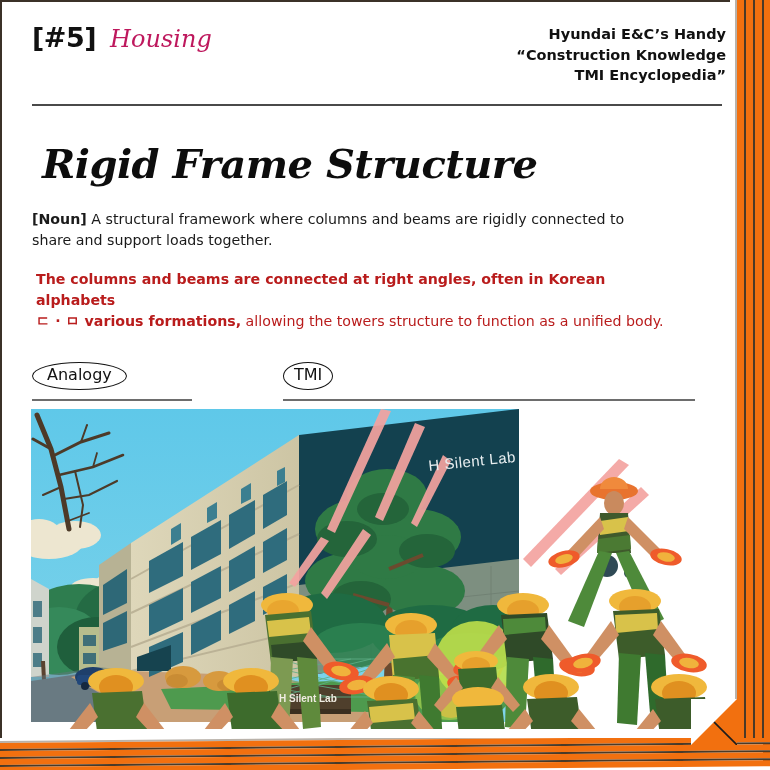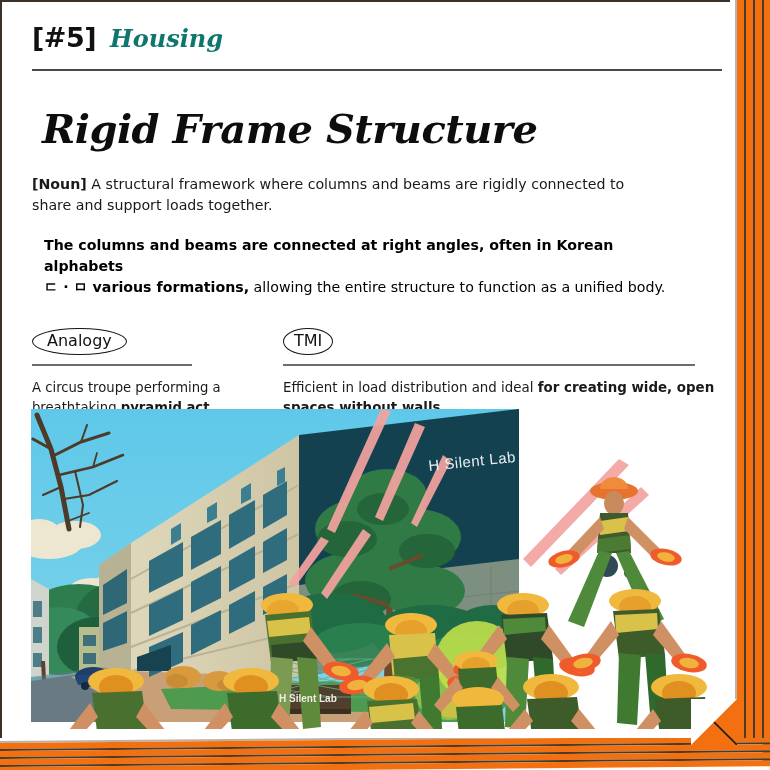--- a/index.html
+++ b/index.html
@@ -90,24 +90,24 @@
   .kicker-num {
     font-family: "DejaVu Sans", sans-serif;
     font-weight: 700;
     font-size: 27px;
     letter-spacing: -0.5px;
     color: #111111;
     line-height: 1;
   }
   .kicker-cat {
     font-family: "DejaVu Serif", serif;
-    font-weight: 700;
+    font-weight: 400;
     font-style: italic;
     font-size: 24px;
-    color: #0f766e;
+    color: #be185d;
     line-height: 1;
   }
   .brand {
     text-align: right;
     font-family: "DejaVu Sans", sans-serif;
     font-weight: 700;
     font-size: 14.5px;
     line-height: 1.42;
     color: #111111;
     white-space: pre-line;
@@ -138,25 +138,25 @@
     margin: 25px 12px 0 0;
     font-family: "DejaVu Sans", sans-serif;
     font-size: 14.2px;
     line-height: 1.5;
     color: #1a1a1a;
     max-width: 600px;
   }
   .definition b { font-weight: 700; }
 
   .emphasis {
-    margin: 18px 0 0 12px;
+    margin: 18px 0 0 4px;
     font-family: "DejaVu Sans", sans-serif;
     font-size: 14.2px;
     line-height: 1.48;
-    color: #000000;
+    color: #b91c1c;
     max-width: 640px;
   }
   .emphasis .strong { font-weight: 700; }
 
   
   .cols {
     display: flex;
     margin-top: 30px;
     gap: 0;
   }
@@ -626,29 +626,30 @@
     </svg>
   </div>
 
   <div class="content">
 
     <div class="masthead">
       <div class="kicker">
         <span class="kicker-num">[#5]</span>
         <span class="kicker-cat">Housing</span>
       </div>
+      <div class="brand"><span>Hyundai E&amp;C’s Handy</span><br><span>“Construction Knowledge</span><br><span>TMI Encyclopedia”</span></div>
     </div>
 
     <hr class="rule-main">
 
     <h1 class="term-title">Rigid Frame Structure</h1>
 
     <p class="definition"><b>[Noun]</b><span> A structural framework where columns and beams are rigidly connected to share and support loads together.</span></p>
 
-    <p class="emphasis"><span class="strong">The columns and beams are connected at right angles, often in Korean alphabets</span><br><span class="strong">ㄷ · ㅁ various formations,</span><span> allowing the entire structure to function as a unified body.</span></p>
+    <p class="emphasis"><span class="strong">The columns and beams are connected at right angles, often in Korean alphabets</span><br><span class="strong">ㄷ · ㅁ various formations,</span><span> allowing the towers structure to function as a unified body.</span></p>
 
     <div class="cols">
 
       <div class="col-analogy">
         <span class="pill">Analogy</span>
         <hr class="rule-sub">
         <div class="col-body">
           <p><span>A circus troupe performing a breathtaking </span><b>pyramid act,</b><span> moving as one and perfectly balancing each other’s weight!</span></p>
         </div>
       </div>

